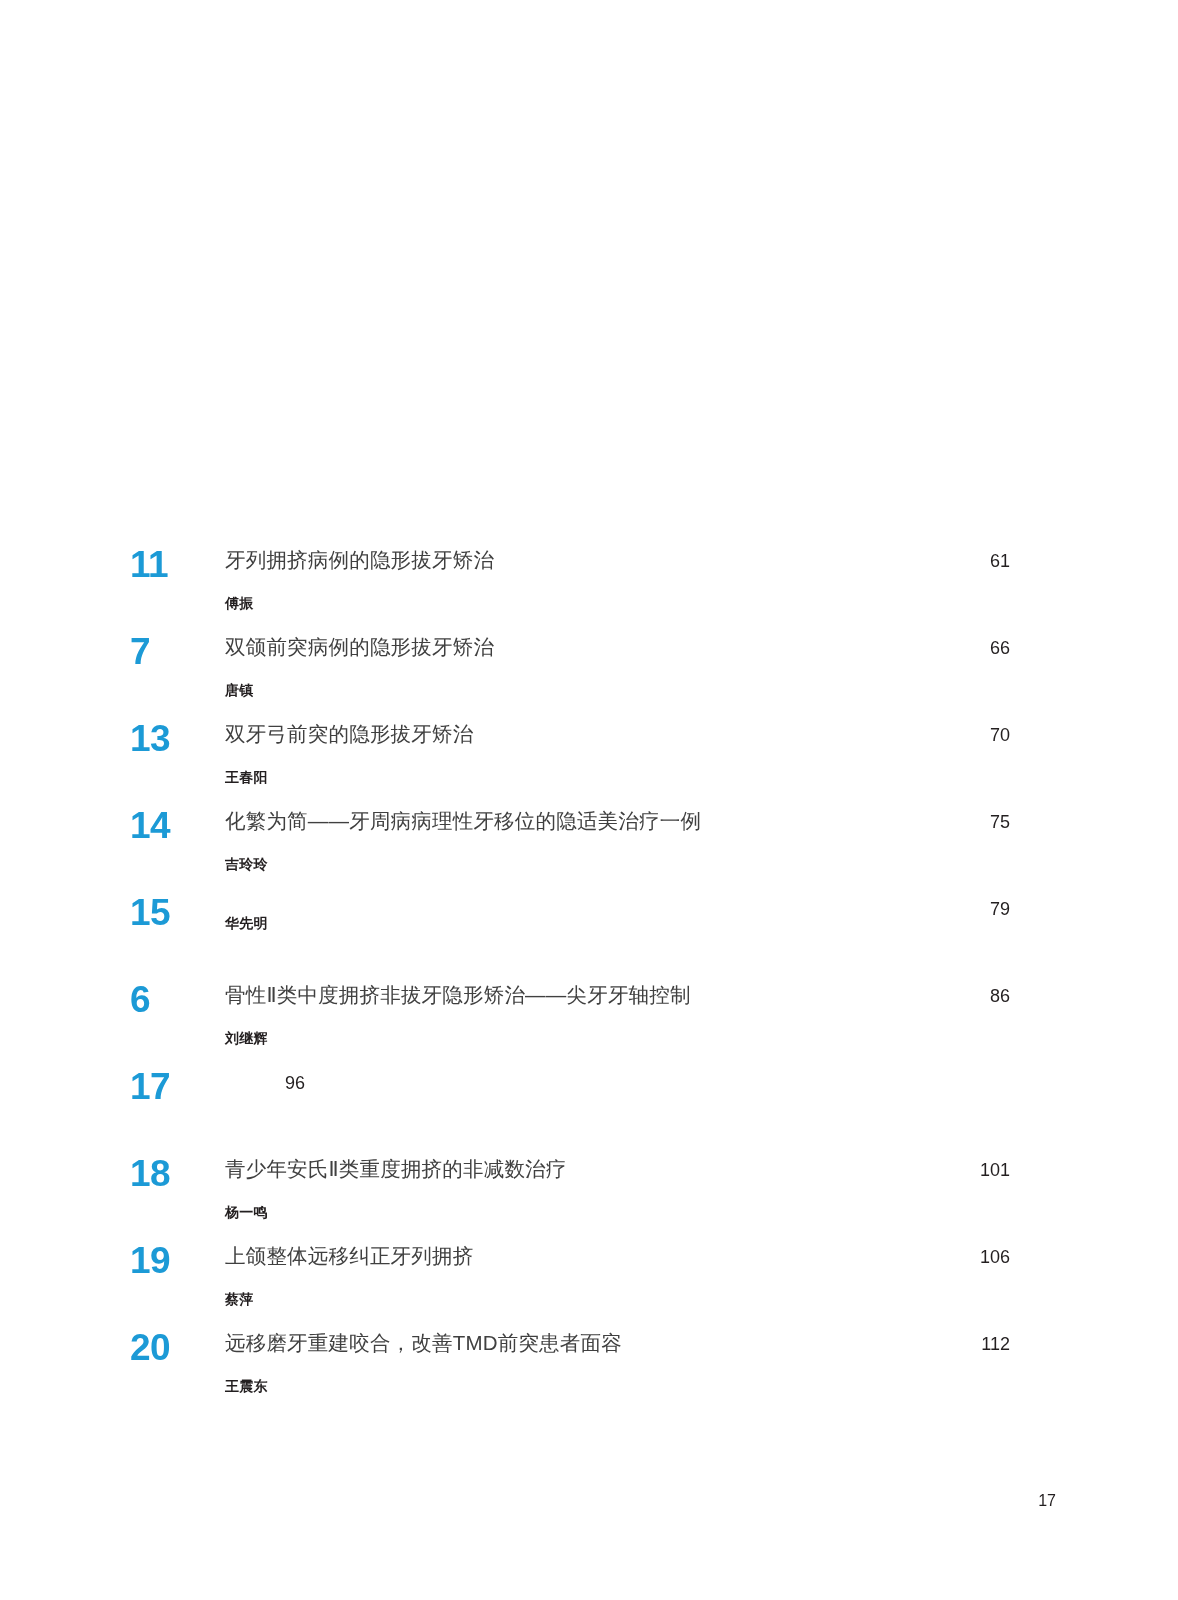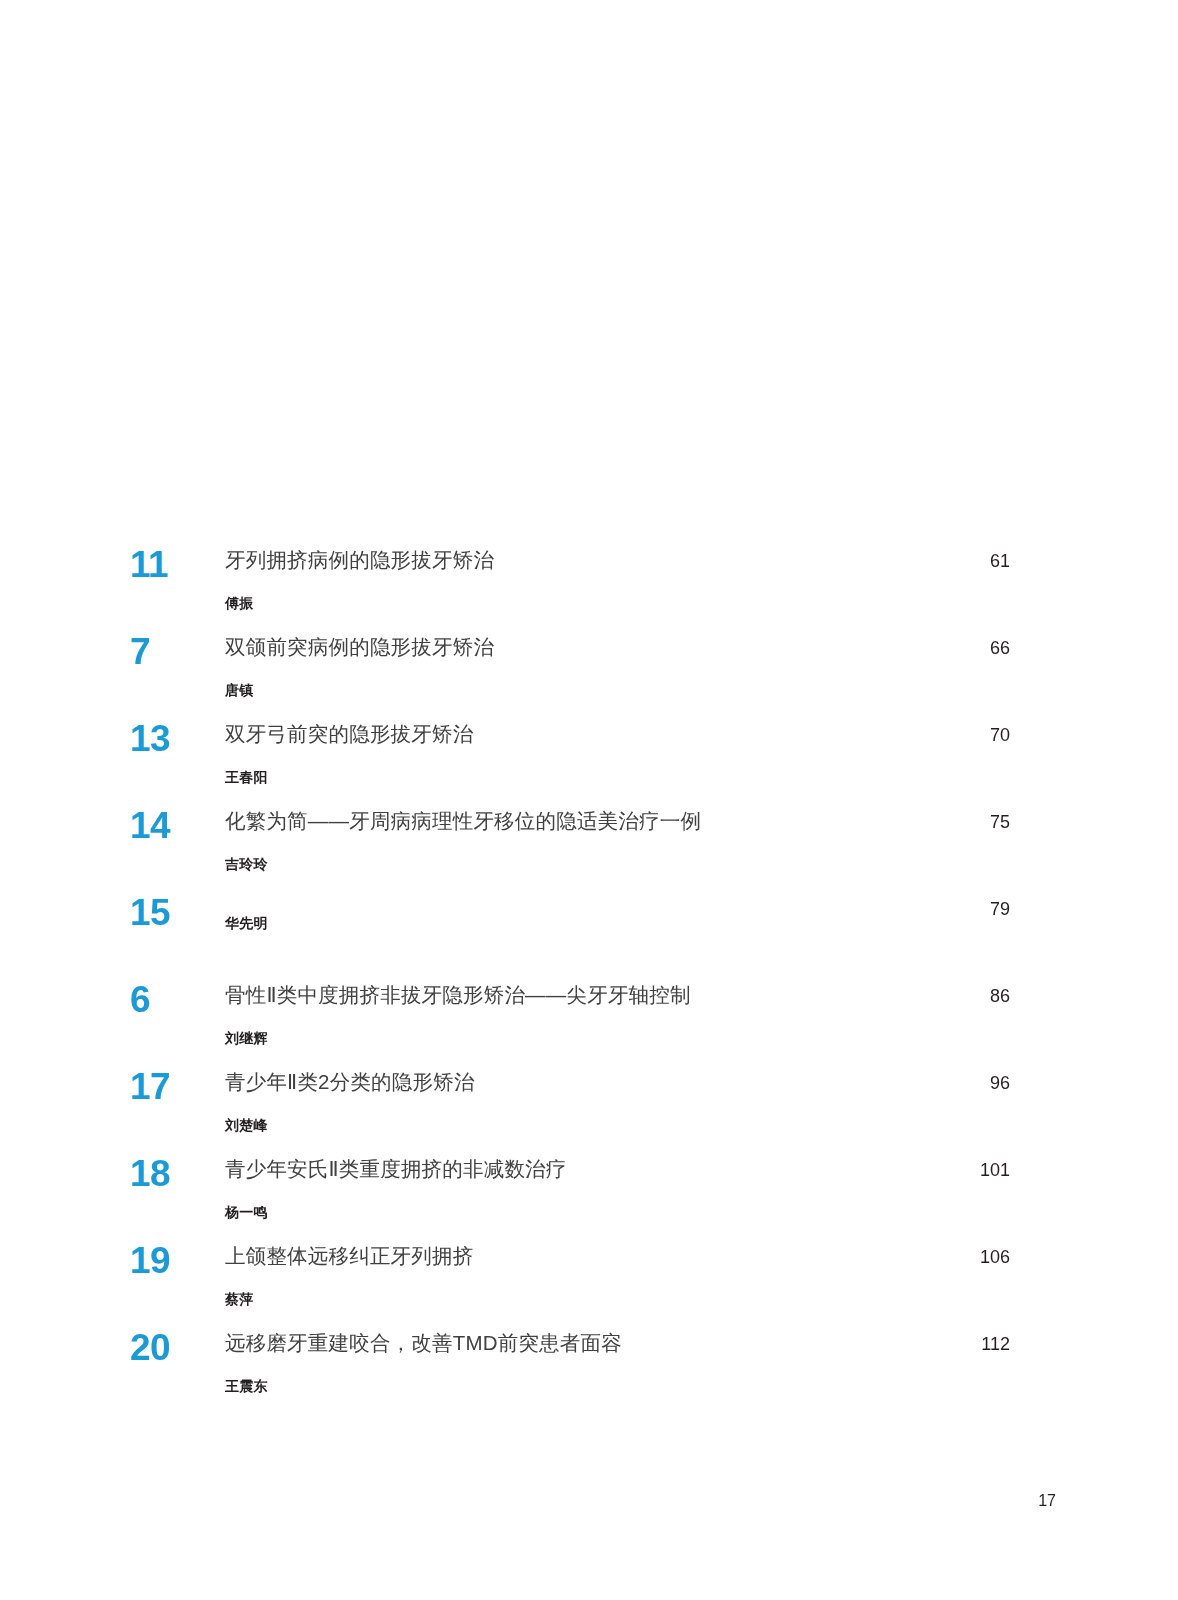--- a/index.html
+++ b/index.html
@@ -132,24 +132,20 @@
       <div class="entry-num">6</div>
       <div class="entry-body">
         <div class="entry-title">骨性Ⅱ类中度拥挤非拔牙隐形矫治——尖牙牙轴控制</div>
         <div class="entry-author">刘继辉</div>
       </div>
       <div class="entry-page">86</div>
     </div>
 
     <div class="toc-entry">
       <div class="entry-num">17</div>
-      <div class="entry-body">
-        <div class="entry-title">青少年Ⅱ类2分类的隐形矫治</div>
-        <div class="entry-author">刘楚峰</div>
-      </div>
       <div class="entry-page">96</div>
     </div>
 
     <div class="toc-entry">
       <div class="entry-num">18</div>
       <div class="entry-body">
         <div class="entry-title">青少年安氏Ⅱ类重度拥挤的非减数治疗</div>
         <div class="entry-author">杨一鸣</div>
       </div>
       <div class="entry-page">101</div>

